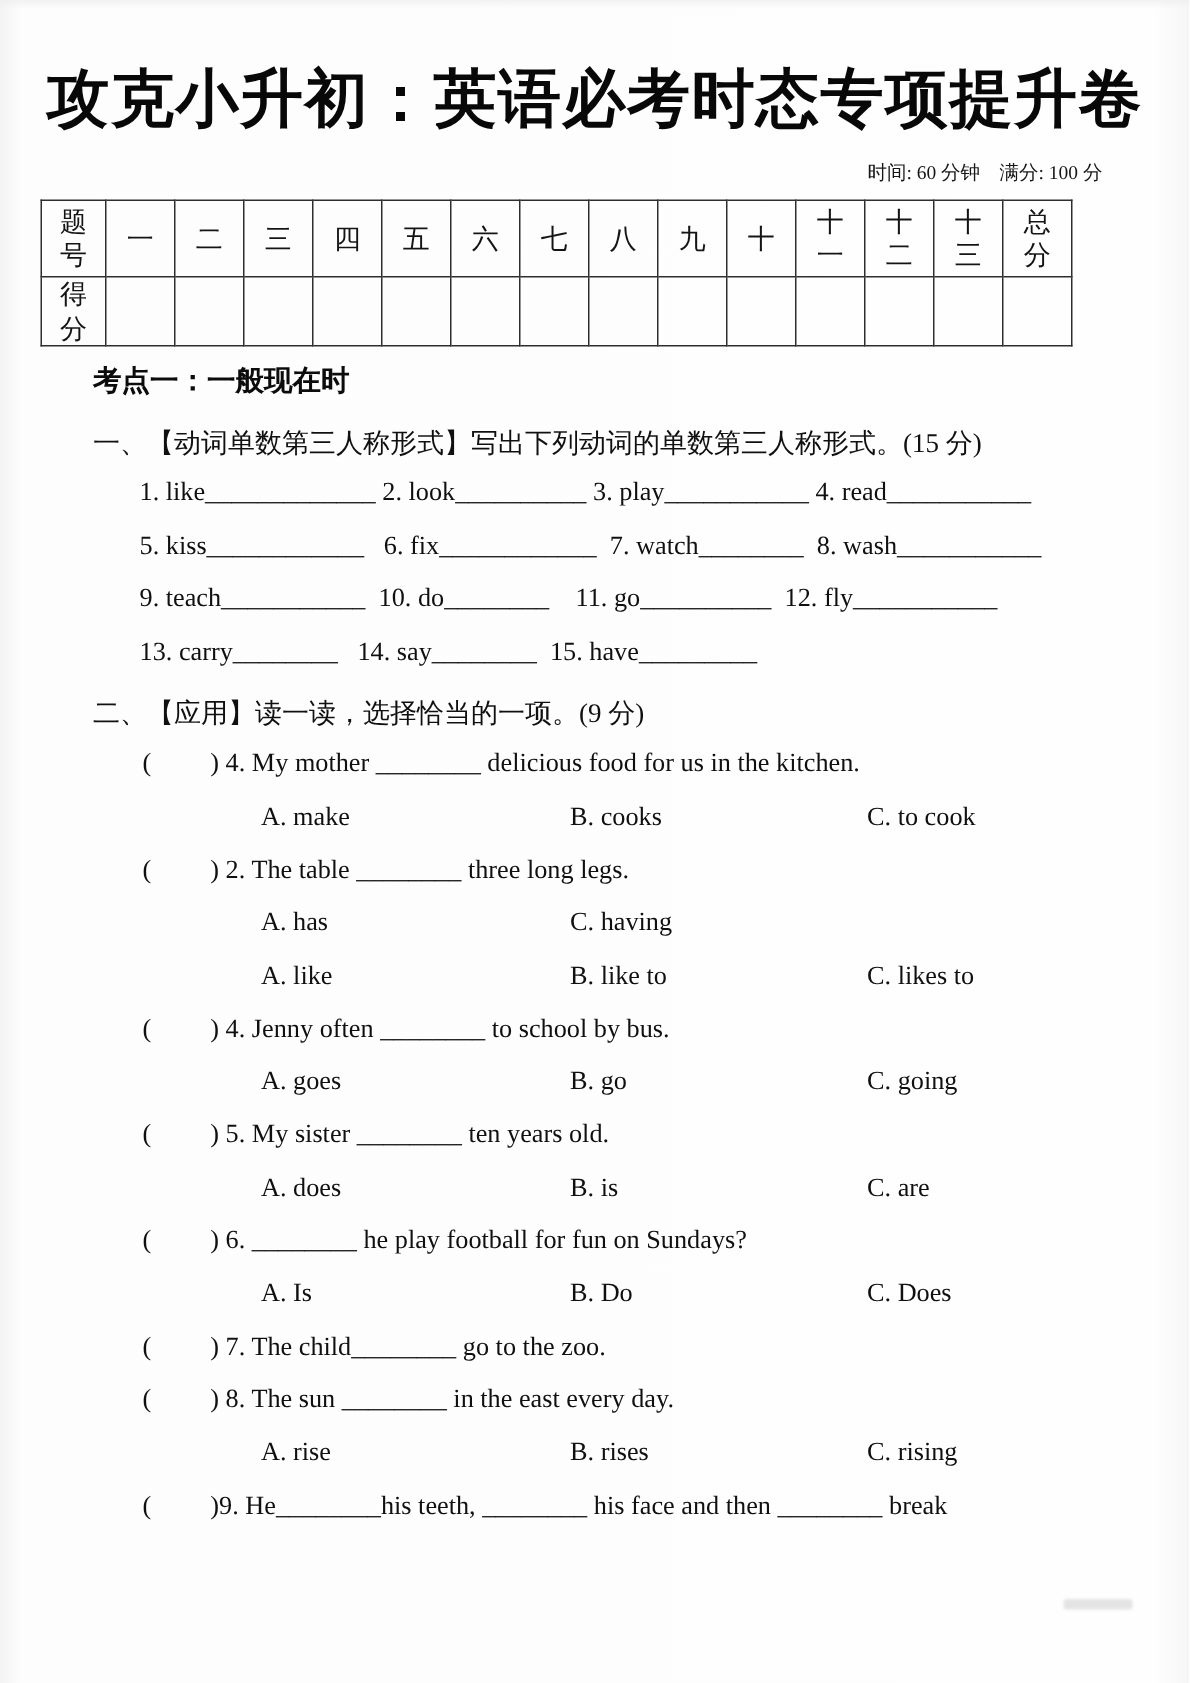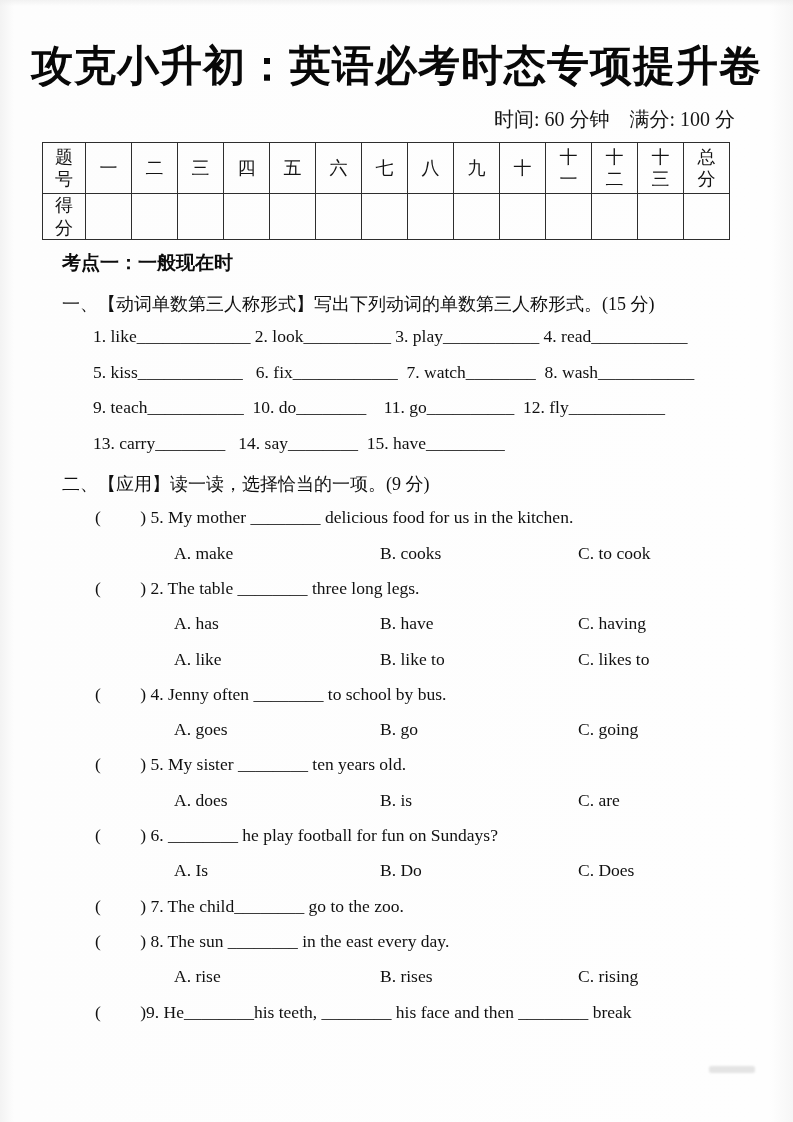--- a/index.html
+++ b/index.html
@@ -8,22 +8,22 @@
     background:#ffffff;
     font-family:"Liberation Serif","DejaVu Serif",serif;
     color:#101010;
   }
   .page{position:relative;width:793px;height:1122px;background:linear-gradient(90deg,#f3f3f3 0px,#fdfdfd 14px,#fefefe 770px,#f6f6f6 793px);}
   .title{
     margin:0;padding-top:38px;text-align:center;
     font-family:"Liberation Sans","DejaVu Sans",sans-serif;
     font-weight:900;font-size:42px;letter-spacing:1px;color:#080808;
   }
-  .meta{margin:12px 58px 0 0;text-align:right;font-size:20px;color:#161616;padding-left:36px;}
-  table.score{border-collapse:collapse;margin:9px 0 0 42px;table-layout:fixed;}
+  .meta{margin:12px 58px 0 0;text-align:right;font-size:13px;color:#161616;padding-left:36px;}
+  table.score{border-collapse:collapse;margin:9px 0 0 27px;table-layout:fixed;}
   table.score td{
     border:1.7px solid #2e2e2e;text-align:center;vertical-align:middle;
     padding:0;font-size:18px;color:#141414;
   }
   tr.qnum-row td{height:50px;}
   tr.points-row td{height:44px;}
   td.lab{width:42px;}
   td.col{width:45px;}
   .cellword{display:inline-block;max-width:1.25em;word-break:break-all;line-height:1.25;}
   .kaodian{
@@ -99,31 +99,30 @@
     <div class="verb-row">1. like_____________ 2. look__________ 3. play___________ 4. read___________</div>
     <div class="verb-row">5. kiss____________   6. fix____________  7. watch________  8. wash___________</div>
     <div class="verb-row">9. teach___________  10. do________    11. go__________  12. fly___________</div>
     <div class="verb-row">13. carry________   14. say________  15. have_________</div>
   </div>
 
   <div class="part-head">二、【应用】读一读，选择恰当的一项。(9 分)</div>
 
   <div class="questions">
 
-    <div class="stem">(         ) 5. My mother ________ delicious food for us in the kitchen.</div>
+    <div class="stem">(         ) 4. My mother ________ delicious food for us in the kitchen.</div>
     <div class="opts">
       <span>A. make</span>
       <span>B. cooks</span>
       <span>C. to cook</span>
     </div>
 
     <div class="stem">(         ) 2. The table ________ three long legs.</div>
     <div class="opts">
       <span>A. has</span>
-      <span>B. have</span>
       <span>C. having</span>
     </div>
 
     <div class="opts">
       <span>A. like</span>
       <span>B. like to</span>
       <span>C. likes to</span>
     </div>
 
     <div class="stem">(         ) 4. Jenny often ________ to school by bus.</div>

